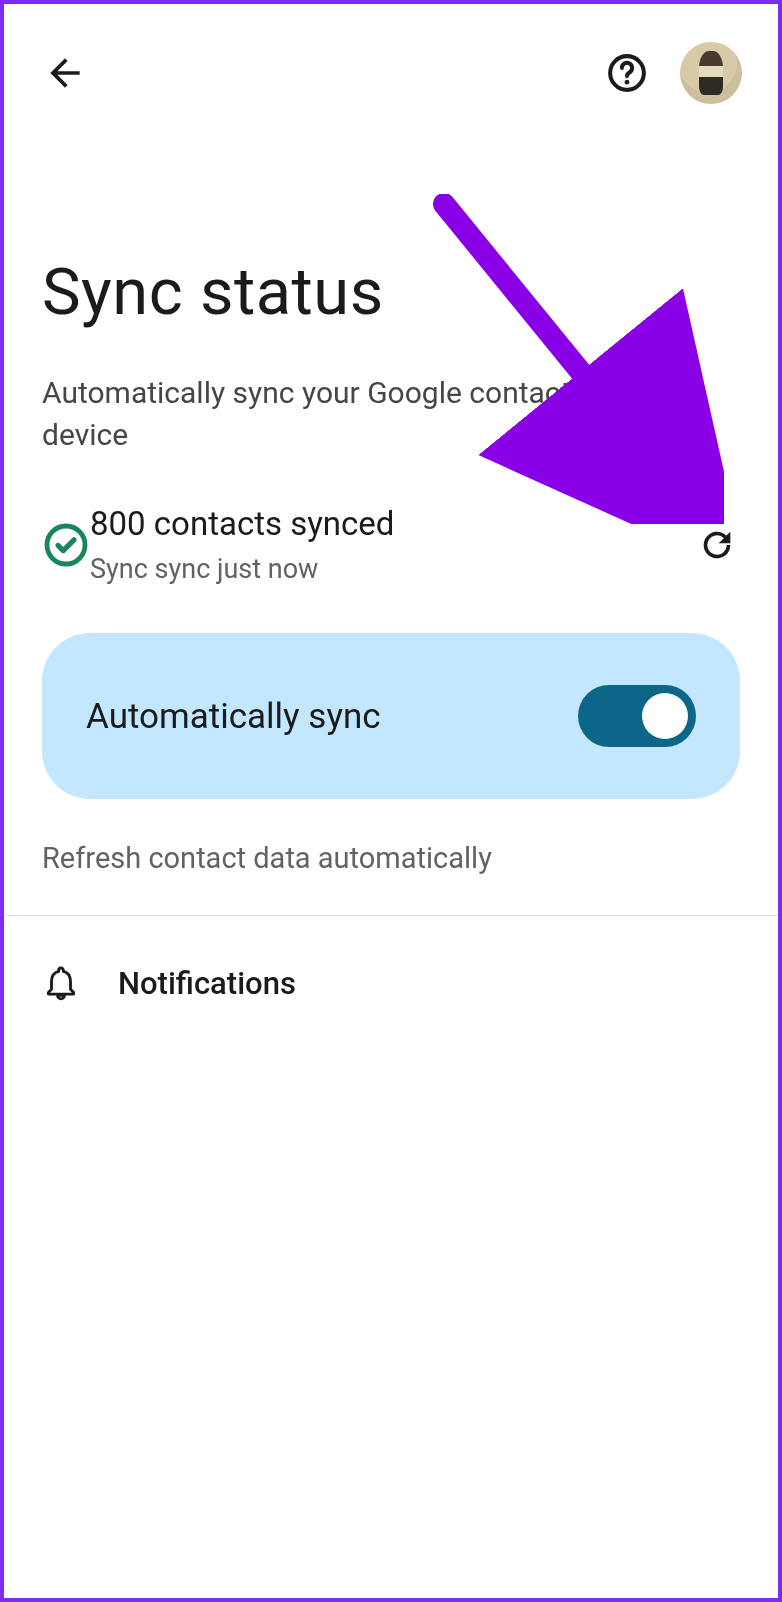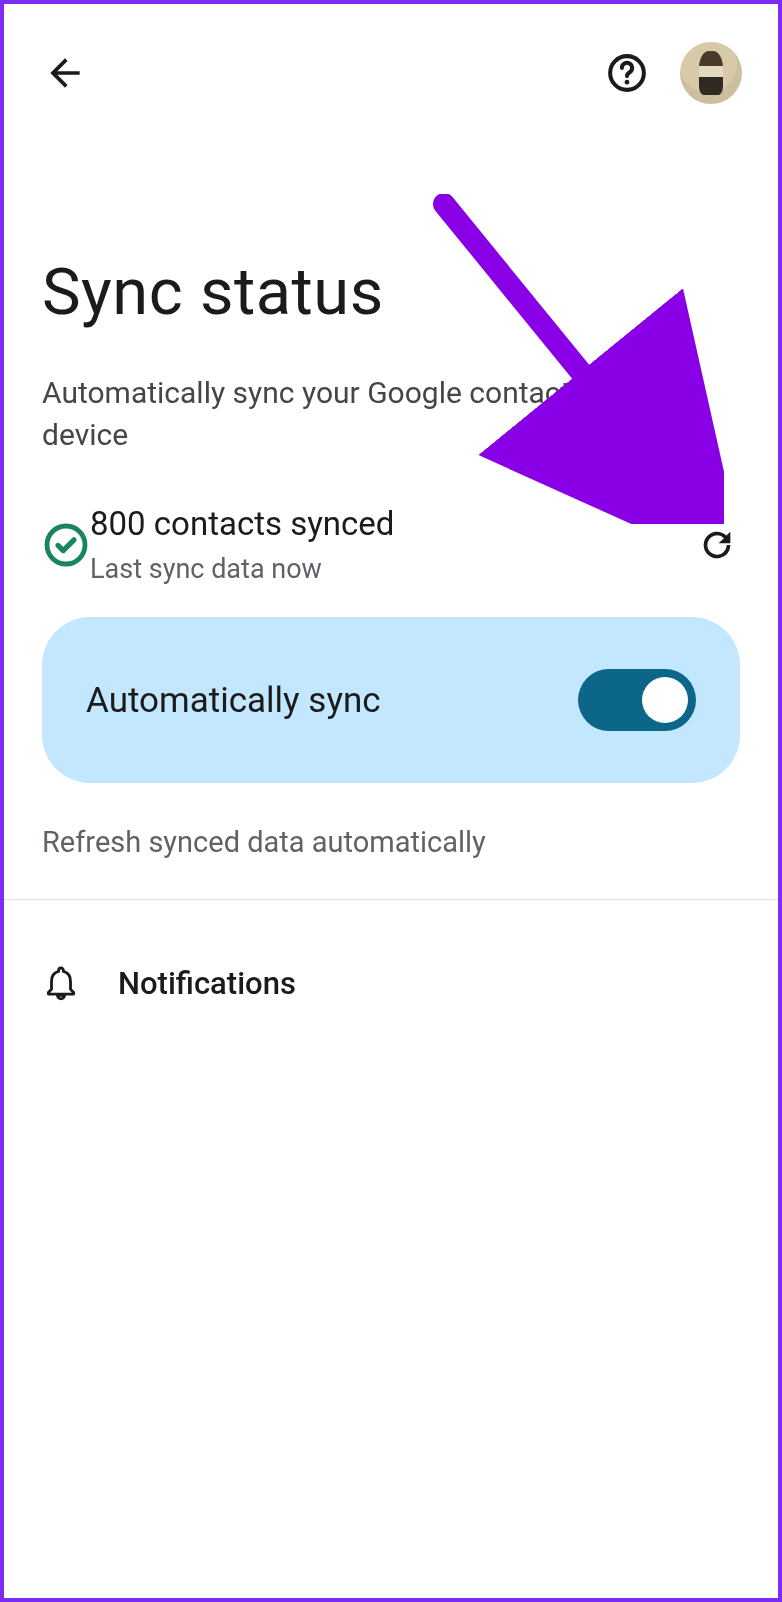--- a/index.html
+++ b/index.html
@@ -54,21 +54,21 @@
     margin-top: 48px;
   }
   .check-circle {
     width:48px; height:48px; flex:0 0 48px;
   }
   .sync-text { flex:1; }
   .sync-title { font-size: 33px; color:#1b1b1b; font-weight:400; }
   .sync-sub { font-size: 27px; color:#5f6368; margin-top:10px; }
   .refresh-btn { width:46px; height:46px; display:flex; align-items:center; justify-content:center; cursor:pointer; }
   .auto-card {
-    margin-top: 32px;
+    margin-top: 48px;
     background: #c2e7ff;
     border-radius: 48px;
     padding: 52px 44px;
     display:flex;
     align-items:center;
     justify-content:space-between;
   }
   .auto-label { font-size: 35px; color:#1b1b1b; }
   .toggle {
     width: 118px; height: 62px; border-radius: 40px;
@@ -83,21 +83,21 @@
   }
   .refresh-caption {
     font-size: 29px; color:#5f6368; margin-top:42px;
   }
   .divider {
     height:1px; background:#e3e3e3; margin-top: 40px;
     margin-left:-38px; margin-right:-38px;
   }
   .notif-row {
     display:flex; align-items:center; gap:38px;
-    margin-top: 64px;
+    margin-top: 48px;
     cursor:pointer;
   }
   .notif-label { font-size: 31px; color:#1b1b1b; font-weight:500; }
   .bell-icon { width:38px; height:38px; }
   .arrow-annot {
     position:absolute;
     left: 420px; top: 190px;
     pointer-events:none;
   }
 </style>
@@ -128,37 +128,37 @@
   <h1 class="page-title">Sync status</h1>
   <p class="page-subtitle">Automatically sync your Google contacts with this device</p>
 
   <div class="sync-row">
     <svg class="check-circle" viewBox="0 0 24 24">
       <circle cx="12" cy="12" r="9.5" fill="none" stroke="#188659" stroke-width="2.4"></circle>
       <path d="M8 12.2l2.6 2.6L16 9.4" fill="none" stroke="#188659" stroke-width="2.6" stroke-linecap="round" stroke-linejoin="round"></path>
     </svg>
     <div class="sync-text">
       <div class="sync-title">800 contacts synced</div>
-      <div class="sync-sub">Last sync data now</div>
+      <div class="sync-sub">Sync sync just now</div>
     </div>
     <div class="refresh-btn">
       <svg width="40" height="40" viewBox="0 0 24 24">
         <path d="M17.65 6.35A8 8 0 1 0 20 12h-2.2a5.8 5.8 0 1 1-1.7-4.1L13 11h7V4l-2.35 2.35z" fill="#1b1b1b"></path>
       </svg>
     </div>
   </div>
 
   <div class="auto-card">
     <div class="auto-label">Automatically sync</div>
     <div class="toggle">
       <div class="toggle-knob"></div>
     </div>
   </div>
 
-  <p class="refresh-caption">Refresh synced data automatically</p>
+  <p class="refresh-caption">Refresh contact data automatically</p>
 
   <div class="divider"></div>
 
   <div class="notif-row">
     <svg class="bell-icon" viewBox="0 0 24 24">
       <path d="M12 22a2.2 2.2 0 0 0 2.2-2.2H9.8A2.2 2.2 0 0 0 12 22zm6-6V11c0-3.1-1.7-5.6-4.5-6.3V4a1.5 1.5 0 0 0-3 0v.7C7.7 5.4 6 7.9 6 11v5l-2 2v1h16v-1l-2-2z" fill="none" stroke="#1b1b1b" stroke-width="1.8" stroke-linejoin="round"></path>
     </svg>
     <div class="notif-label">Notifications</div>
   </div>
 </div>

